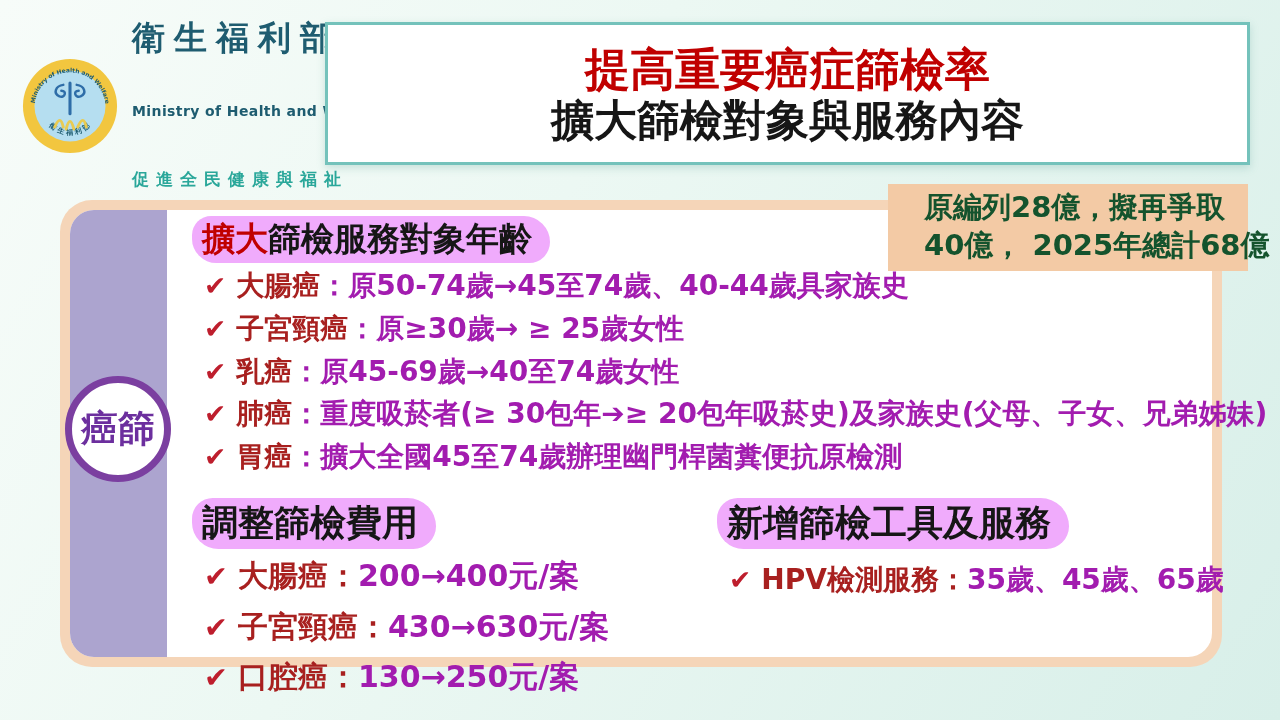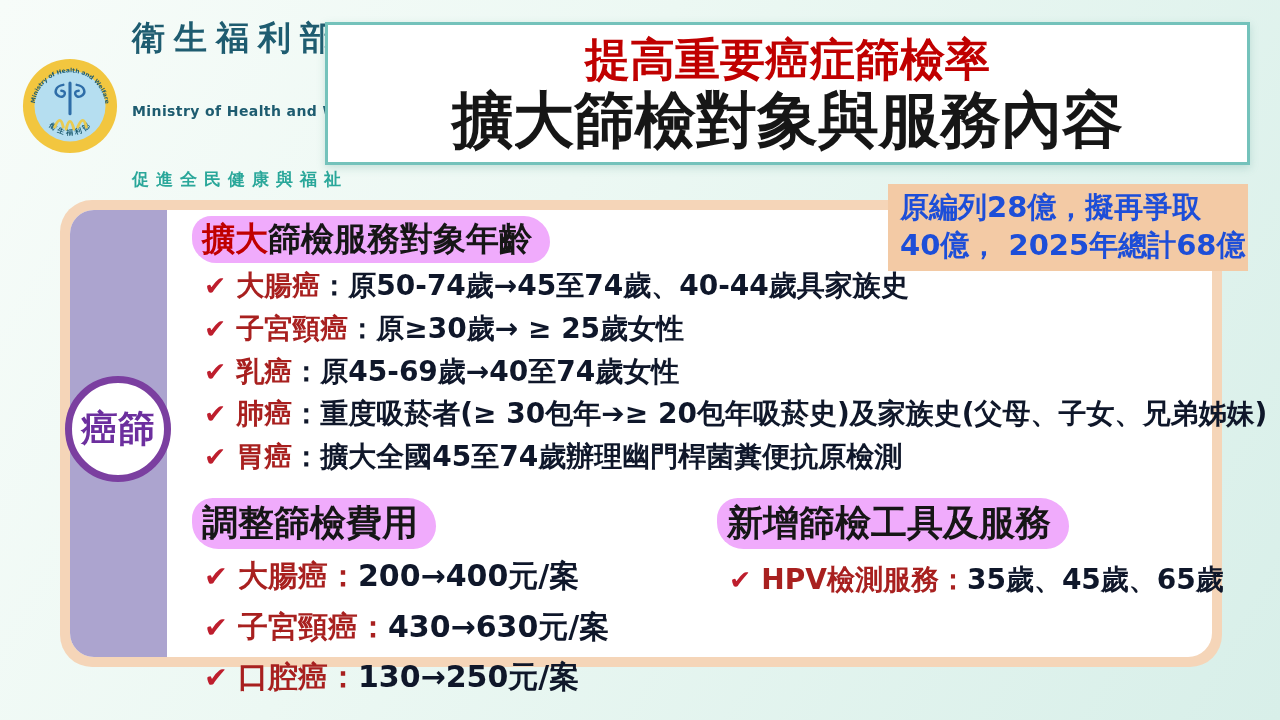--- a/index.html
+++ b/index.html
@@ -19,28 +19,28 @@
   .logo-slogan { font-size:17px; font-weight:700; color:#2AA79A; letter-spacing:7px; margin-top:5px; white-space:nowrap; }
 
   
   .title-box {
     position:absolute; left:325px; top:22px; width:925px; height:143px;
     background:#fff; border:3px solid #74C2BB;
     box-shadow:0 3px 8px rgba(90,160,150,.28);
     display:flex; flex-direction:column; justify-content:center; align-items:center;
   }
   .title-line1 { color:#C00000; font-size:45px; font-weight:800; line-height:1.18; }
-  .title-line2 { color:#161616; font-size:61px; font-weight:800; line-height:1.12; }
+  .title-line2 { color:#161616; font-size:43px; font-weight:800; line-height:1.12; }
 
   
   .budget-badge {
     position:absolute; left:888px; top:184px; width:360px; z-index:6;
     background:#F3CAA5; padding:5px 12px 7px;
   }
-  .budget-line { color:#1d4ed8; font-weight:800; font-size:29px; line-height:1.3; white-space:nowrap; }
+  .budget-line { color:#14532d; font-weight:800; font-size:29px; line-height:1.3; white-space:nowrap;margin-left:24px; }
 
   
   .panel {
     position:absolute; left:60px; top:200px; width:1162px; height:467px;
     background:#F5D5B8; border-radius:32px; padding:10px; z-index:2;
   }
   .panel-inner { position:relative; width:100%; height:100%; background:#fff; border-radius:24px; }
   .side-bar { position:absolute; left:0; top:0; width:97px; height:100%; background:#ACA4CF; border-radius:24px 0 0 24px; }
   .side-circle {
     position:absolute; left:-5px; top:166px; width:106px; height:106px;
@@ -57,21 +57,21 @@
   }
   .h1-size { font-size:33px; font-weight:800; color:#161616; line-height:1.25; }
   .h2-size { font-size:36px; font-weight:800; color:#161616; line-height:1.25; }
   .red { color:#C00000; }
 
   .row { display:flex; align-items:baseline; font-weight:700; margin:4px 0 4px 12px; white-space:nowrap; }
   .row-sm { font-size:28px; line-height:1.38; }
   .row-md { font-size:30px; line-height:1.55; }
   .check { color:#BE1E2D; margin-right:10px; font-size:.95em; flex:0 0 auto; }
   .cname { color:#A8201F; }
-  .desc  { color:#0f172a; }
+  .desc  { color:#a21caf; }
 
   .cols { display:flex; margin-top:22px; }
   .col-left  { width:525px; flex:0 0 auto; }
   .col-right { flex:1; }
 </style>
 </head>
 <body>
 
 <div class="logo-wrap">
   <svg class="seal" viewBox="0 0 100 100" xmlns="http://www.w3.org/2000/svg">

